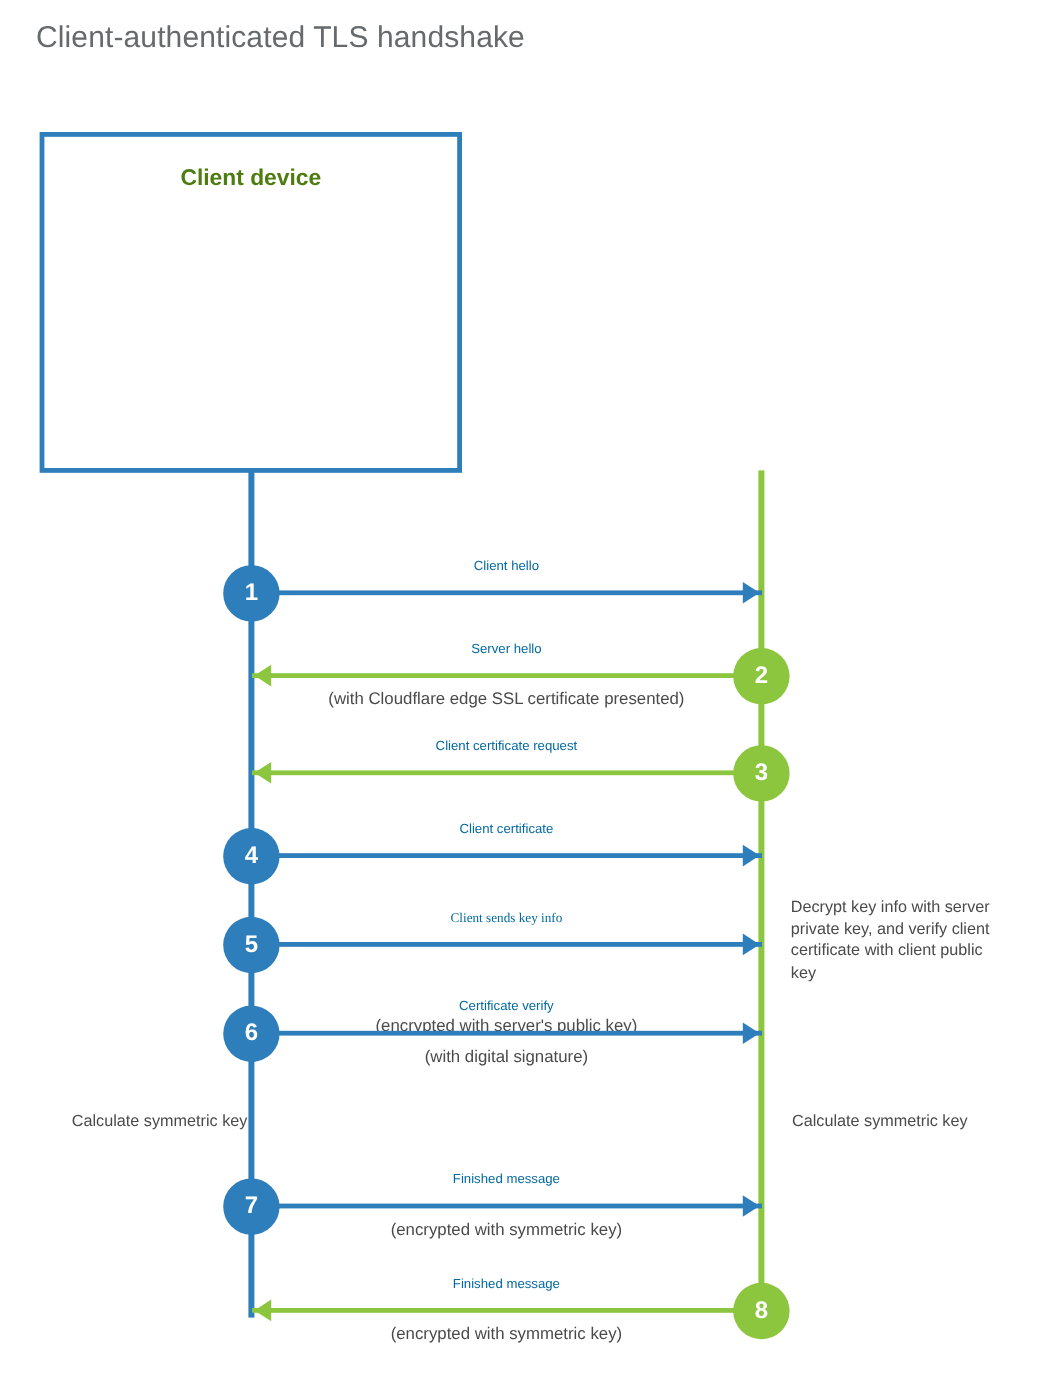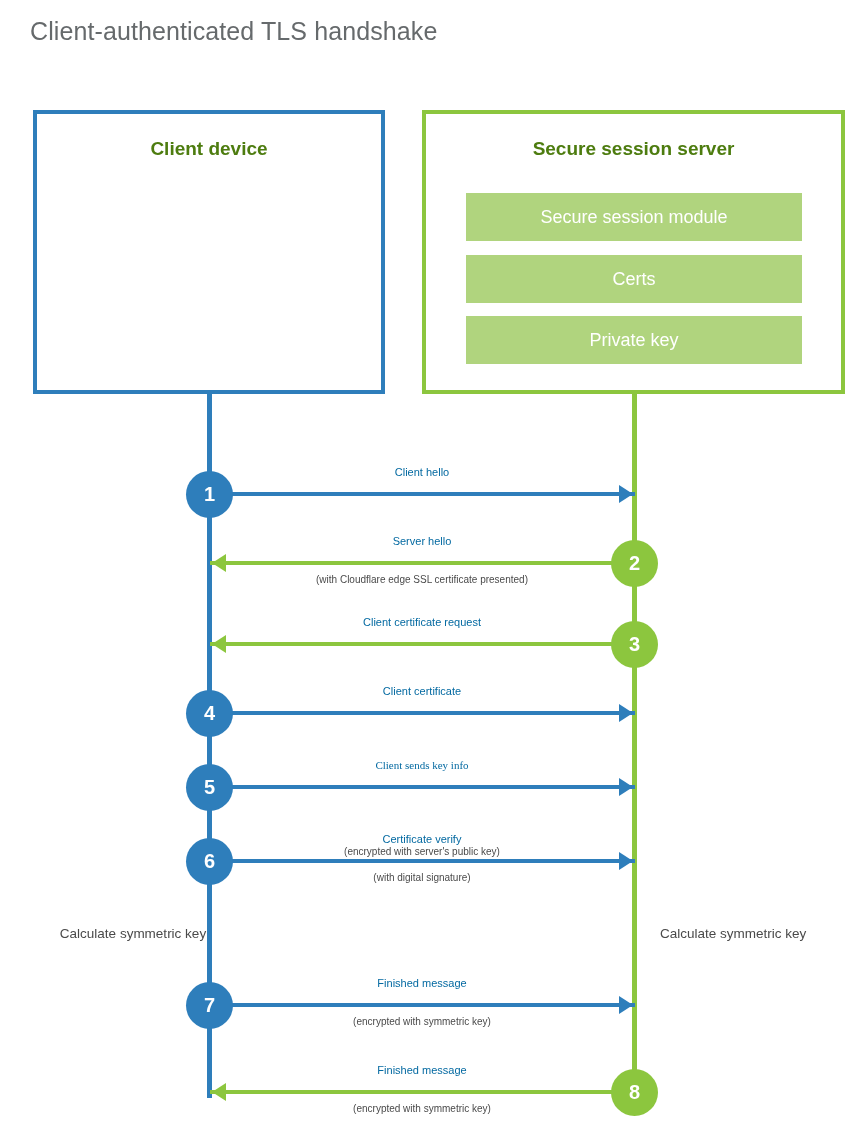--- a/index.html
+++ b/index.html
@@ -56,21 +56,21 @@
     color:#ffffff;font-size:20px;font-weight:bold;
   }
   .step-circle.blue{background:#2E7EBB;}
   .step-circle.green{background:#8CC63E;}
 
   .msg-label{
     position:absolute;text-align:center;font-size:11px;color:#0369a1;
     white-space:nowrap;
   }
   .msg-sub{
-    position:absolute;text-align:center;font-size:10px;color:#4a4a4a;
+    position:absolute;text-align:center;font-size:14px;color:#4a4a4a;
     white-space:nowrap;
   }
 
   
   .side-note{
     position:absolute;font-size:13.5px;line-height:1.35;color:#4a4a4a;
   }
   .side-note.left-note{left:58px;top:925px;width:150px;text-align:center;}
   .side-note.right-note-calc{left:660px;top:925px;width:160px;text-align:left;}
   .side-note.right-note-decrypt{left:659px;top:747px;width:180px;text-align:left;}
@@ -79,26 +79,20 @@
 <body>
 
 <div id="stage">
 
   <div class="title">Client-authenticated TLS handshake</div>
 
   <div class="actor-box client">
     <div class="actor-title">Client device</div>
   </div>
 
-  <div class="actor-box server">
-    <div class="actor-title">Secure session server</div>
-    <div class="server-bar b0">Secure session module</div>
-    <div class="server-bar b1">Certs</div>
-    <div class="server-bar b2">Private key</div>
-  </div>
 
   <div class="lifeline client"></div>
   <div class="lifeline server"></div>
 
   <div id="messages">
       <div class="arrow-line" style="left: 209.5px; top: 492px; width: 425px; background: rgb(46, 126, 187);"></div>
       <div class="arrow-head r" style="color: rgb(46, 126, 187); top: 485px; left: 618.5px;"></div>
       <div class="step-circle blue" style="left: 186px; top: 470.5px;">1</div>
       <div class="msg-label" style="left: 209.5px; width: 425px; top: 466px;">Client hello</div>
       <div class="arrow-line" style="left: 209.5px; top: 561px; width: 425px; background: rgb(140, 198, 62);"></div>
@@ -129,16 +123,17 @@
       <div class="step-circle blue" style="left: 186px; top: 981.5px;">7</div>
       <div class="msg-label" style="left: 209.5px; width: 425px; top: 977px;">Finished message</div>
       <div class="msg-sub" style="left: 209.5px; width: 425px; top: 1016px;">(encrypted with symmetric key)</div>
       <div class="arrow-line" style="left: 209.5px; top: 1090px; width: 425px; background: rgb(140, 198, 62);"></div>
       <div class="arrow-head l" style="color: rgb(140, 198, 62); top: 1083px; left: 211.5px;"></div>
       <div class="step-circle green" style="left: 611px; top: 1068.5px;">8</div>
       <div class="msg-label" style="left: 209.5px; width: 425px; top: 1064px;">Finished message</div>
       <div class="msg-sub" style="left: 209.5px; width: 425px; top: 1103px;">(encrypted with symmetric key)</div>
     </div>
 
+  <div class="side-note right-note-decrypt">Decrypt key info with server private key, and verify client certificate with client public key</div>
   <div class="side-note left-note">Calculate symmetric key</div>
   <div class="side-note right-note-calc">Calculate symmetric key</div>
 
 </div>
 
 </body></html>

